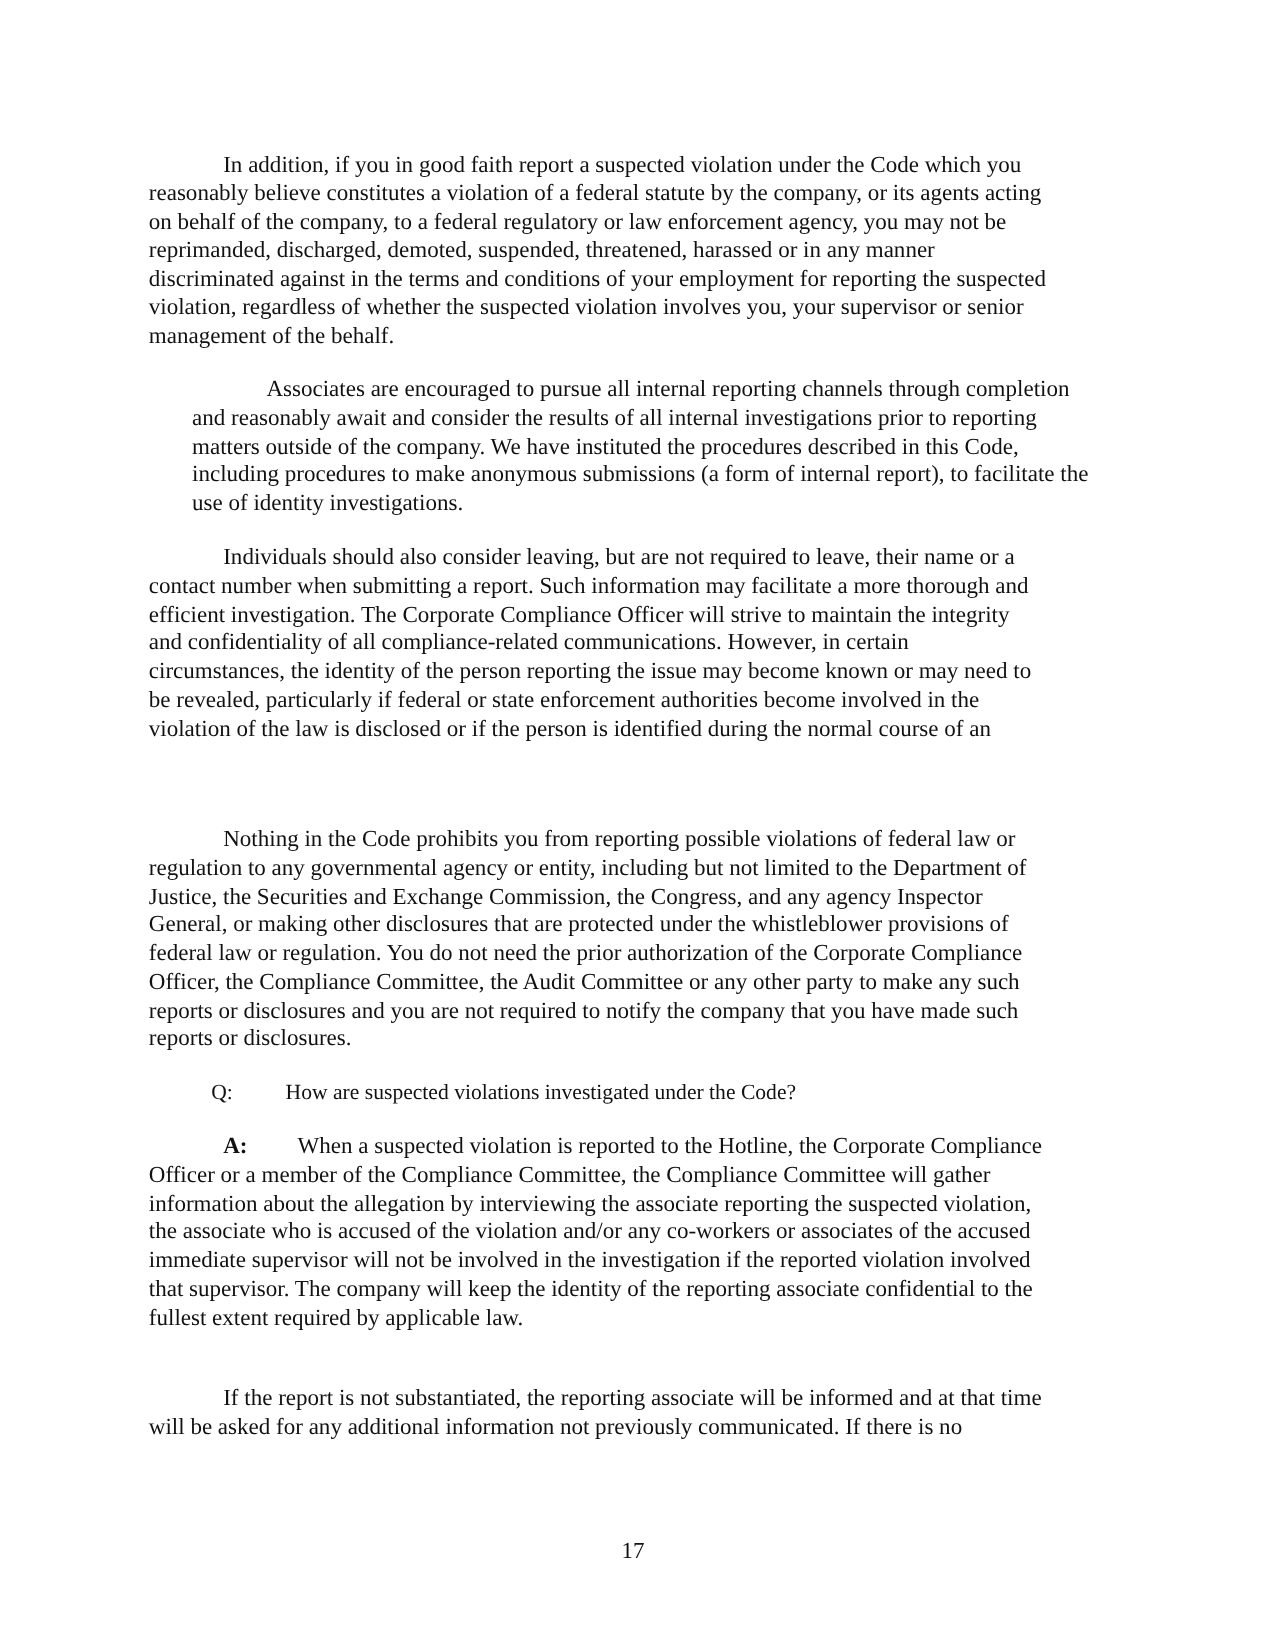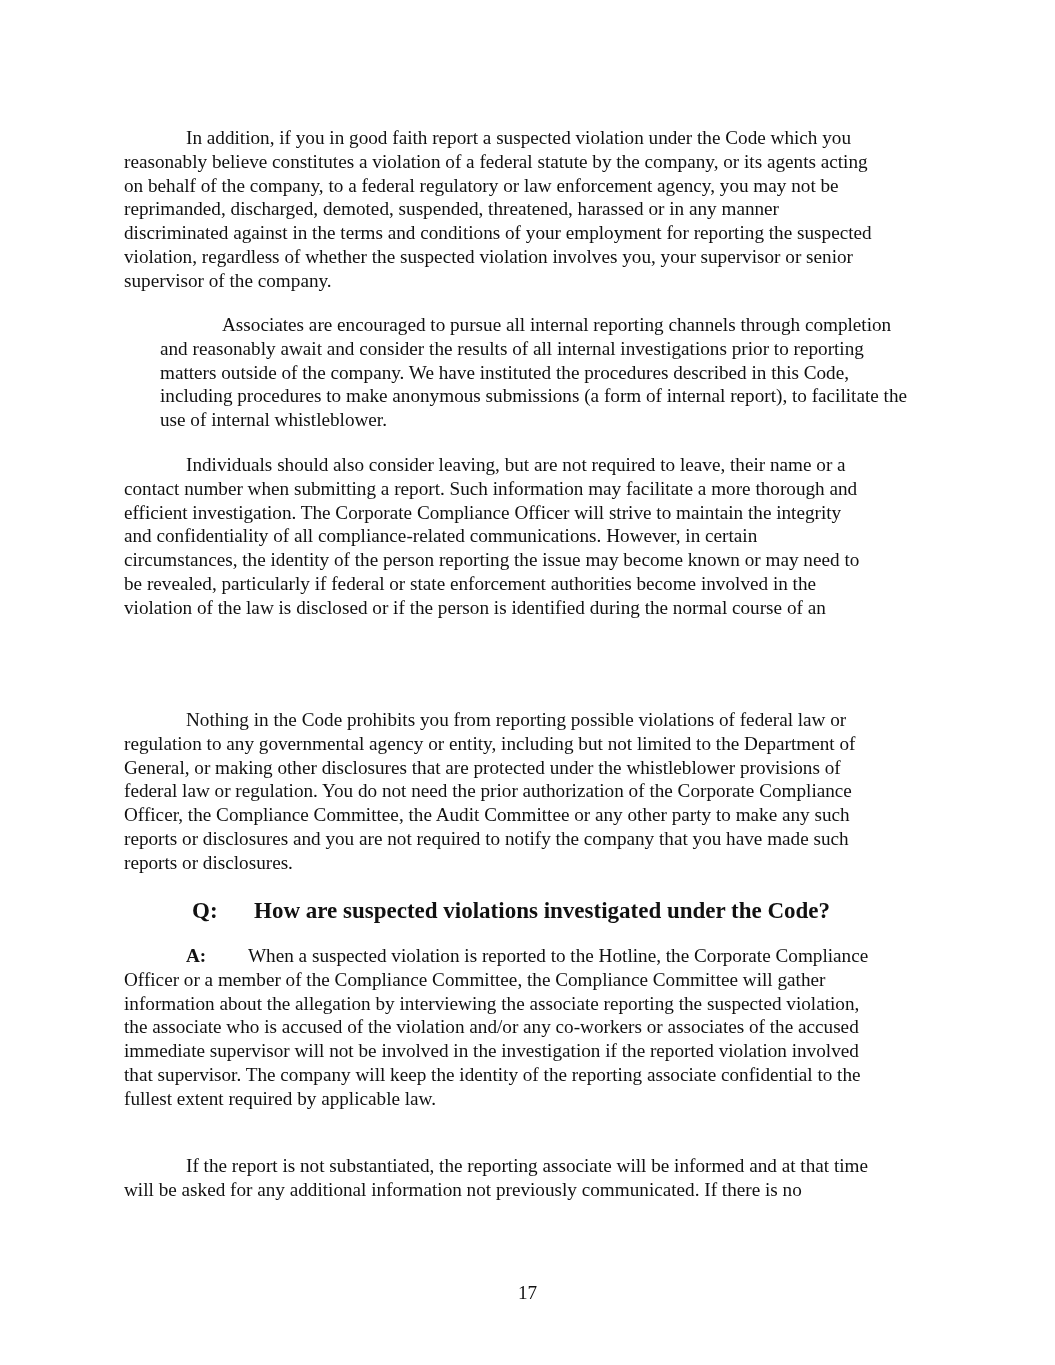--- a/index.html
+++ b/index.html
@@ -32,24 +32,24 @@
     }
     .line {
       display: block;
       height: 23.75px;
     }
     .indent {
       padding-left: 62px;
     }
     .q-line {
       position: absolute;
-      left: 192px;
-      font-size: 23px;
+      left: 176px;
+      font-size: 18px;
       line-height: 23.75px;
-      font-weight: bold;
+      font-weight: normal;
       white-space: nowrap;
     }
     .q-label {
       display: inline-block;
       width: 62px;
     }
     .a-label {
       display: inline-block;
       width: 62px;
       font-weight: bold;
@@ -69,44 +69,45 @@
 
 <div class="page">
 
   <div class="para" style="top:126px;">
     <span class="line indent">In addition, if you in good faith report a suspected violation under the Code which you</span>
     <span class="line">reasonably believe constitutes a violation of a federal statute by the company, or its agents acting</span>
     <span class="line">on behalf of the company, to a federal regulatory or law enforcement agency, you may not be</span>
     <span class="line">reprimanded, discharged, demoted, suspended, threatened, harassed or in any manner</span>
     <span class="line">discriminated against in the terms and conditions of your employment for reporting the suspected</span>
     <span class="line">violation, regardless of whether the suspected violation involves you, your supervisor or senior</span>
-    <span class="line">supervisor of the company.</span>
+    <span class="line">management of the behalf.</span>
   </div>
 
   <div class="para" style="top:313px;margin-left:36px;">
     <span class="line indent">Associates are encouraged to pursue all internal reporting channels through completion</span>
     <span class="line">and reasonably await and consider the results of all internal investigations prior to reporting</span>
     <span class="line">matters outside of the company. We have instituted the procedures described in this Code,</span>
     <span class="line">including procedures to make anonymous submissions (a form of internal report), to facilitate the</span>
-    <span class="line">use of internal whistleblower.</span>
+    <span class="line">use of identity investigations.</span>
   </div>
 
   <div class="para" style="top:453px;">
     <span class="line indent">Individuals should also consider leaving, but are not required to leave, their name or a</span>
     <span class="line">contact number when submitting a report. Such information may facilitate a more thorough and</span>
     <span class="line">efficient investigation. The Corporate Compliance Officer will strive to maintain the integrity</span>
     <span class="line">and confidentiality of all compliance-related communications. However, in certain</span>
     <span class="line">circumstances, the identity of the person reporting the issue may become known or may need to</span>
     <span class="line">be revealed, particularly if federal or state enforcement authorities become involved in the</span>
     <span class="line">violation of the law is disclosed or if the person is identified during the normal course of an</span>
   </div>
 
-  <div class="para" style="top:688px;margin-top:20px;">
+  <div class="para" style="top:688px;">
     <span class="line indent">Nothing in the Code prohibits you from reporting possible violations of federal law or</span>
     <span class="line">regulation to any governmental agency or entity, including but not limited to the Department of</span>
+    <span class="line">Justice, the Securities and Exchange Commission, the Congress, and any agency Inspector</span>
     <span class="line">General, or making other disclosures that are protected under the whistleblower provisions of</span>
     <span class="line">federal law or regulation. You do not need the prior authorization of the Corporate Compliance</span>
     <span class="line">Officer, the Compliance Committee, the Audit Committee or any other party to make any such</span>
     <span class="line">reports or disclosures and you are not required to notify the company that you have made such</span>
     <span class="line">reports or disclosures.</span>
   </div>
 
   <div class="q-line" style="top:899px;">
     <span class="q-label">Q:</span><span>How are suspected violations investigated under the Code?</span>
   </div>

